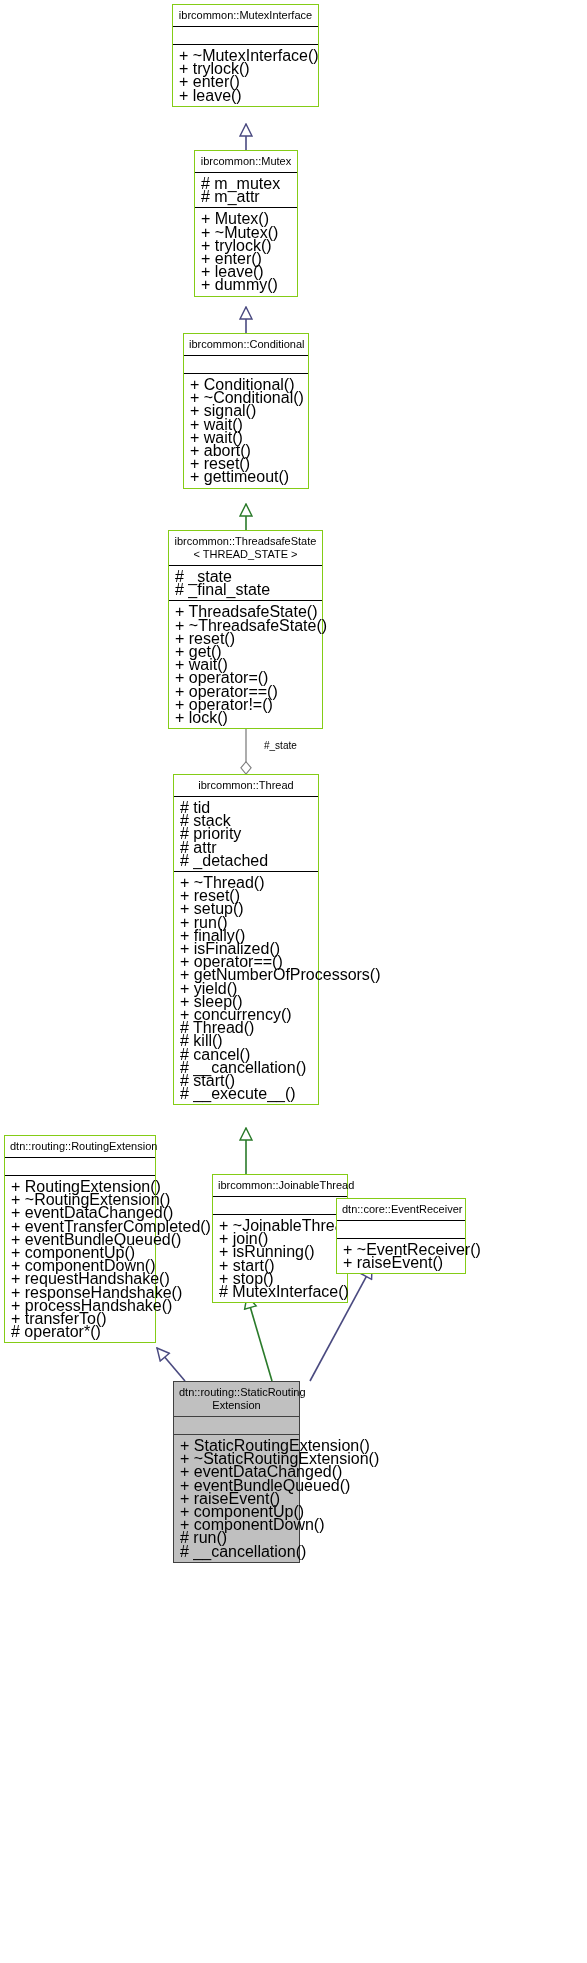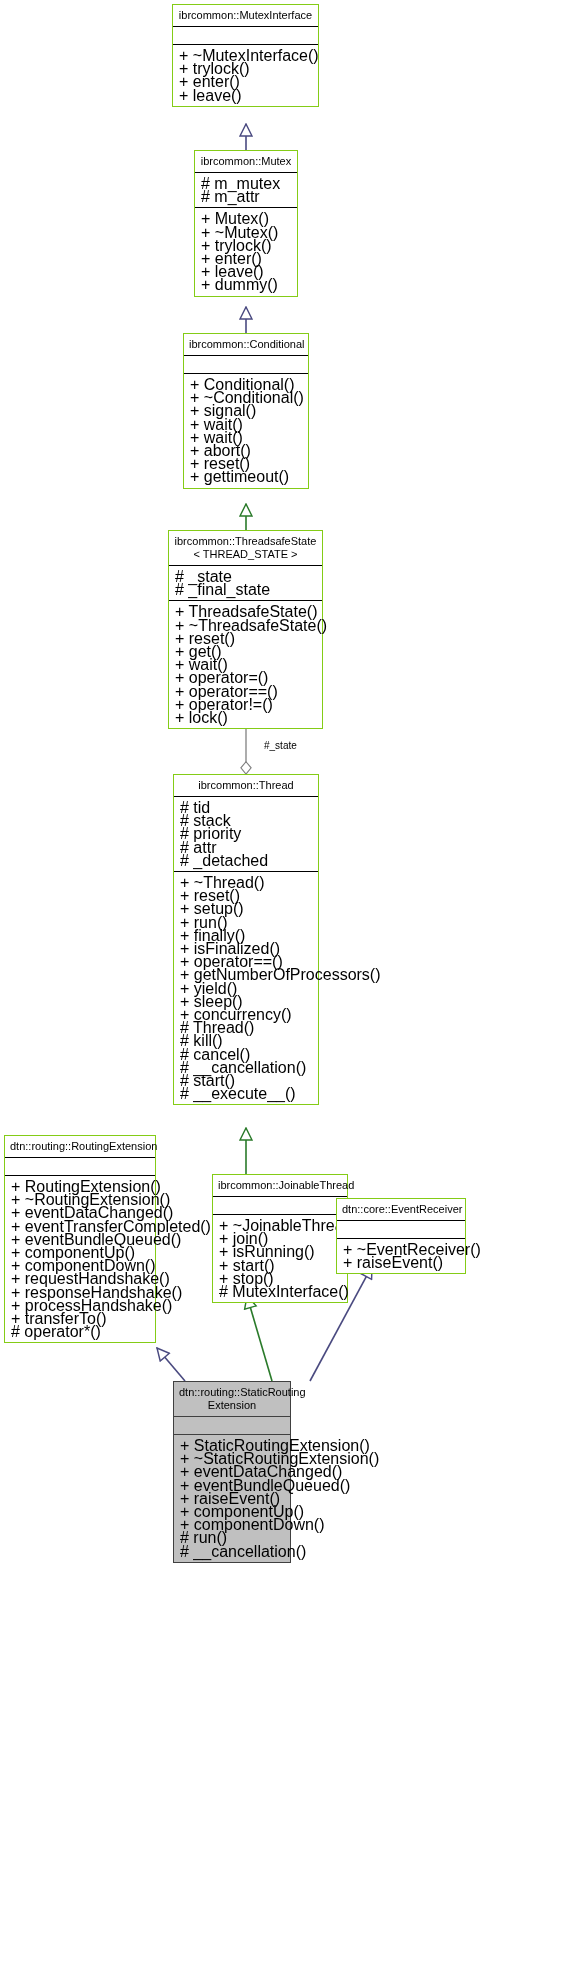--- a/index.html
+++ b/index.html
@@ -259,21 +259,21 @@
 
 <div class="node" style="left:336px; top:1198px; width:130px;">
   <div class="node-title">dtn::core::EventReceiver</div>
   <div class="node-attrs empty"></div>
   <div class="node-ops">
     <div class="member">+ ~EventReceiver()</div>
     <div class="member">+ raiseEvent()</div>
   </div>
 </div>
 
-<div class="node highlight" style="left:173px; top:1381px; width:118px;">
+<div class="node highlight" style="left:173px; top:1381px; width:127px;">
   <div class="node-title">dtn::routing::StaticRouting
 Extension</div>
   <div class="node-attrs empty"></div>
   <div class="node-ops">
     <div class="member">+ StaticRoutingExtension()</div>
     <div class="member">+ ~StaticRoutingExtension()</div>
     <div class="member">+ eventDataChanged()</div>
     <div class="member">+ eventBundleQueued()</div>
     <div class="member">+ raiseEvent()</div>
     <div class="member">+ componentUp()</div>

